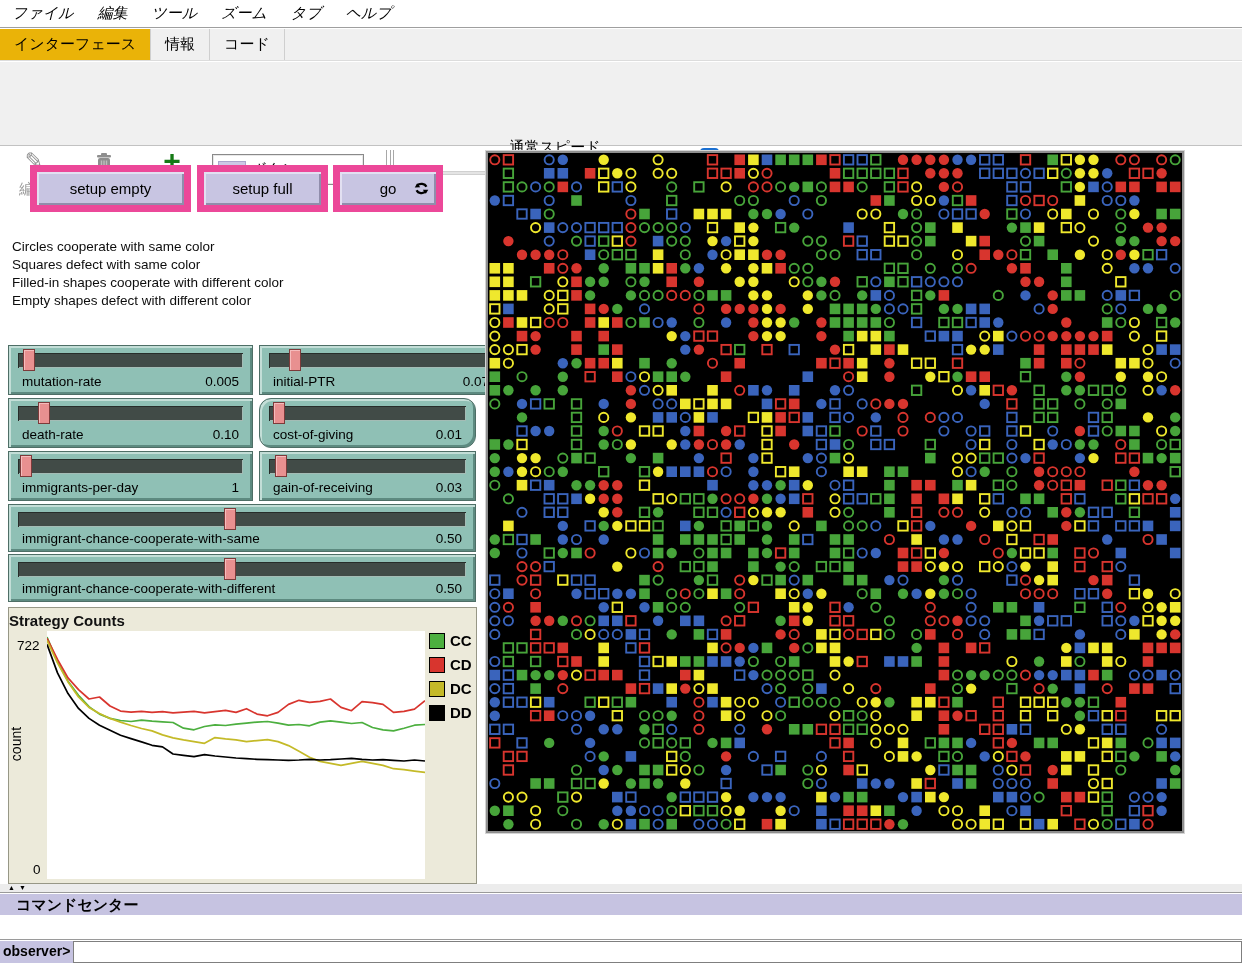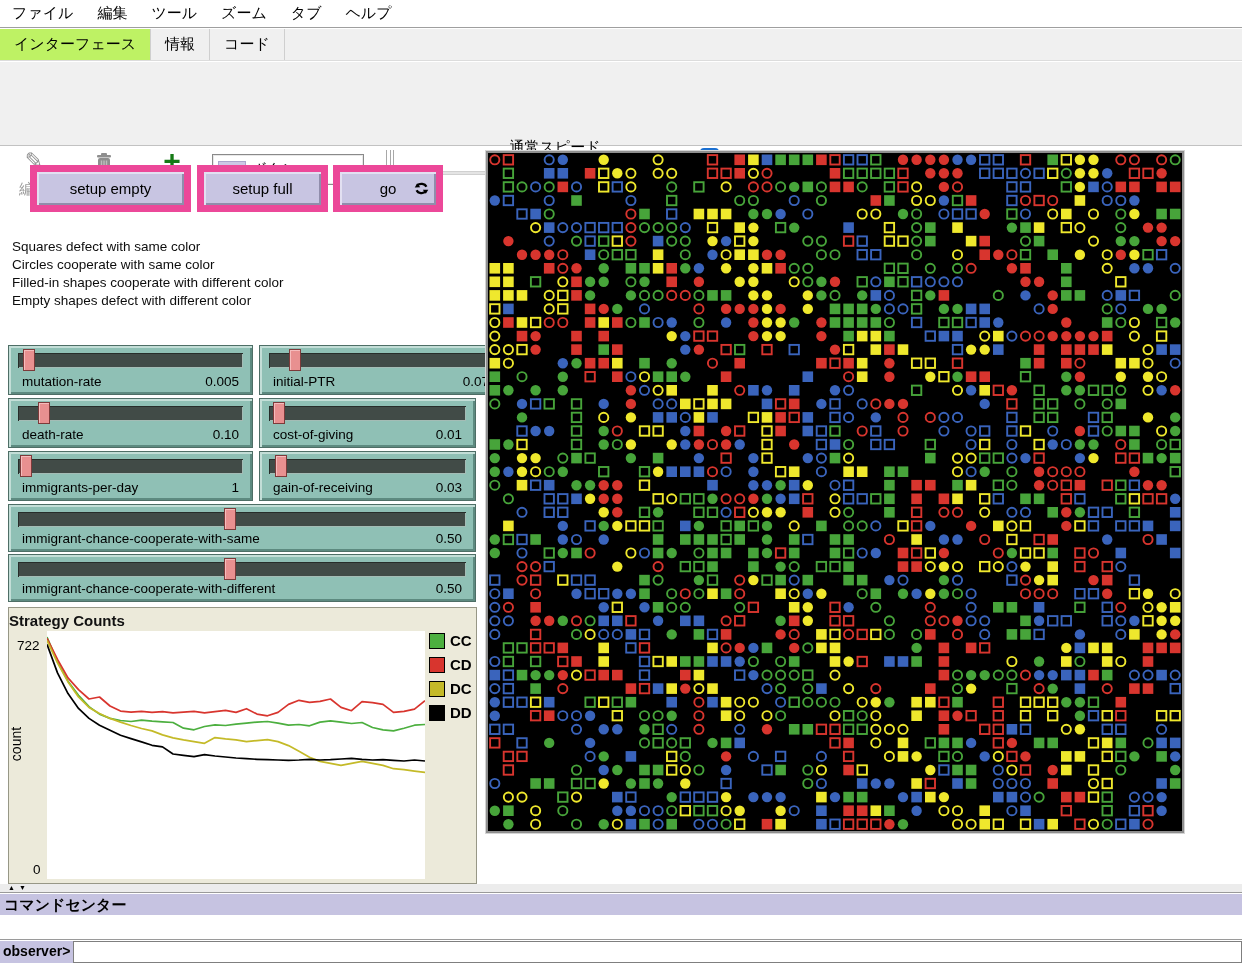--- a/index.html
+++ b/index.html
@@ -1,23 +1,23 @@
 <!DOCTYPE html>
 <html><head>
 <meta charset="utf-8">
 <style>
   * { margin:0; padding:0; box-sizing:border-box; }
   html,body { width:1242px; height:966px; background:#ffffff; font-family:"Liberation Sans", sans-serif; overflow:hidden; position:relative; }
 
   
   .menubar { position:absolute; left:0; top:0; width:1242px; height:28px; background:#ffffff; border-bottom:1px solid #9f9f9f; display:flex; align-items:center; }
-  .menu-item { font-size:15px; color:#000; padding:0 12px; height:28px; display:flex; align-items:center; cursor:default; }
+  .menu-item { font-size:15px; color:#000; padding:0 12px; height:28px; display:flex; align-items:center; cursor:default;font-style:italic; }
   .tabbar { position:absolute; left:0; top:29px; width:1242px; height:32px; background:#f0f0f0; border-bottom:1px solid #dcdcdc; display:flex; }
   .tab { font-size:15px; color:#000; padding:0 14px; display:flex; align-items:center; border-right:1px solid #cfcfcf; }
-  .tab.selected { background:#bef264; border-right:1px solid #cfcfcf; }
+  .tab.selected { background:#eab308; border-right:1px solid #cfcfcf; }
 
   .toolbar { position:absolute; left:0; top:62px; width:1242px; height:84px; background:#f0f0f0; border-bottom:1px solid #c2c2c2; }
   .toolbtn { position:absolute; width:56px; text-align:center; top:84px; font-size:15px; }
   .toolbtn .ticon { display:block; height:34px; line-height:30px; font-size:22px; }
   .toolbtn.disabled { color:#9a9a9a; }
   .widget-dd { position:absolute; left:212px; top:92px; width:152px; height:31px; background:#ffffff; border:1px solid #8a8a8a; box-shadow:0 0 0 1px #e8e8e8 inset; display:flex; align-items:center; }
   .widget-dd .chip { background:#ccc8e6; border:1px solid #aaa6cc; font-size:11px; padding:2px 4px; margin:0 6px 0 5px; line-height:12px; }
   .widget-dd .ddlabel { font-size:15px; flex:1; }
   .widget-dd .tri { width:0; height:0; border-left:6px solid transparent; border-right:6px solid transparent; border-top:8px solid #000; margin-right:10px; }
   .vsep { position:absolute; width:8px; height:42px; border-left:1px solid #a8a8a8; border-right:1px solid #a8a8a8; }
@@ -55,21 +55,21 @@
   .legend-item { display:flex; align-items:center; margin-bottom:7px; }
   .legend-swatch { width:16px; height:16px; border:1px solid #000; margin-right:5px; }
   .legend-label { font-size:15px; font-weight:bold;text-align:center; }
 
   
   .world-frame { position:absolute; left:486px; top:151px; width:698px; height:682px; background:#000; border:2px solid #8f8f8f; box-shadow:0 0 0 1px #d4d4d4; }
   .world-frame svg { display:block; }
 
   
   .split-strip { position:absolute; left:0; top:884px; width:1242px; height:9px; background:#ececec; border-bottom:1px solid #9a9a9a; font-size:7px; line-height:8px; padding-left:8px; color:#000; letter-spacing:4px; }
-  .cc-header { position:absolute; left:0; top:894px; width:1242px; height:21px; background:#c6c3e1; font-size:15px; font-weight:bold; padding-left:4px; line-height:21px; }
+  .cc-header { position:absolute; left:0; top:894px; width:1242px; height:21px; background:#c6c3e1; font-size:15px; font-weight:bold; padding-left:16px; line-height:21px; }
   .cc-output { position:absolute; left:0; top:915px; width:1242px; height:25px; background:#ffffff; border-bottom:1px solid #9a9a9a; }
   .cc-prompt-row { position:absolute; left:0; top:941px; width:1242px; height:22px; display:flex; }
   .cc-prompt { background:#c6c3e1; font-size:14px; font-weight:bold; padding:2px 3px 0 3px; white-space:nowrap; }
   .cc-input { flex:1; border:1px solid #7f7f7f; background:#fff; height:22px; font-size:14px; font-family:"Liberation Sans",sans-serif; }
 </style>
 </head>
 <body>
 
 <div class="menubar">
   <div class="menu-item">ファイル</div>
@@ -149,22 +149,22 @@
     <svg width="15" height="15" viewBox="0 0 16 16">
         <path d="M13.2 6.2 A5.6 4.6 0 0 0 3.4 5" fill="none" stroke="#000" stroke-width="2.4"></path>
         <polygon points="0.8,6.8 6.6,6.6 3.4,2.4" fill="#000"></polygon>
         <path d="M2.8 9.8 A5.6 4.6 0 0 0 12.6 11" fill="none" stroke="#000" stroke-width="2.4"></path>
         <polygon points="15.2,9.2 9.4,9.4 12.6,13.6" fill="#000"></polygon>
       </svg>
   </span>
 </div>
 
 <div class="notes">
+  <div>Circles cooperate with same color</div>
   <div>Squares defect with same color</div>
-  <div>Circles cooperate with same color</div>
   <div>Filled-in shapes cooperate with different color</div>
   <div>Empty shapes defect with different color</div>
 </div>
 
 <div class="nl-slider" style="left:8px; top:345px; width:245px; height:50px;">
   <div class="nl-channel">
       <div class="nl-slider-handle" style="left: 2%;"></div>
     </div>
   <div class="nl-slider-text">
       <span>mutation-rate</span>
@@ -182,21 +182,21 @@
 </div>
 <div class="nl-slider" style="left:8px; top:398px; width:245px; height:50px;">
   <div class="nl-channel">
       <div class="nl-slider-handle" style="left: 9%;"></div>
     </div>
   <div class="nl-slider-text">
       <span>death-rate</span>
       <span>0.10</span>
     </div>
 </div>
-<div class="nl-slider" style="left:259px; top:398px; width:217px; height:50px;">
+<div class="nl-slider" style="left:259px; top:398px; width:217px; height:50px;border-radius:12px;">
   <div class="nl-channel">
       <div class="nl-slider-handle" style="left: 2%;"></div>
     </div>
   <div class="nl-slider-text">
       <span>cost-of-giving</span>
       <span>0.01</span>
     </div>
 </div>
 <div class="nl-slider" style="left:8px; top:451px; width:245px; height:50px;">
   <div class="nl-channel">

